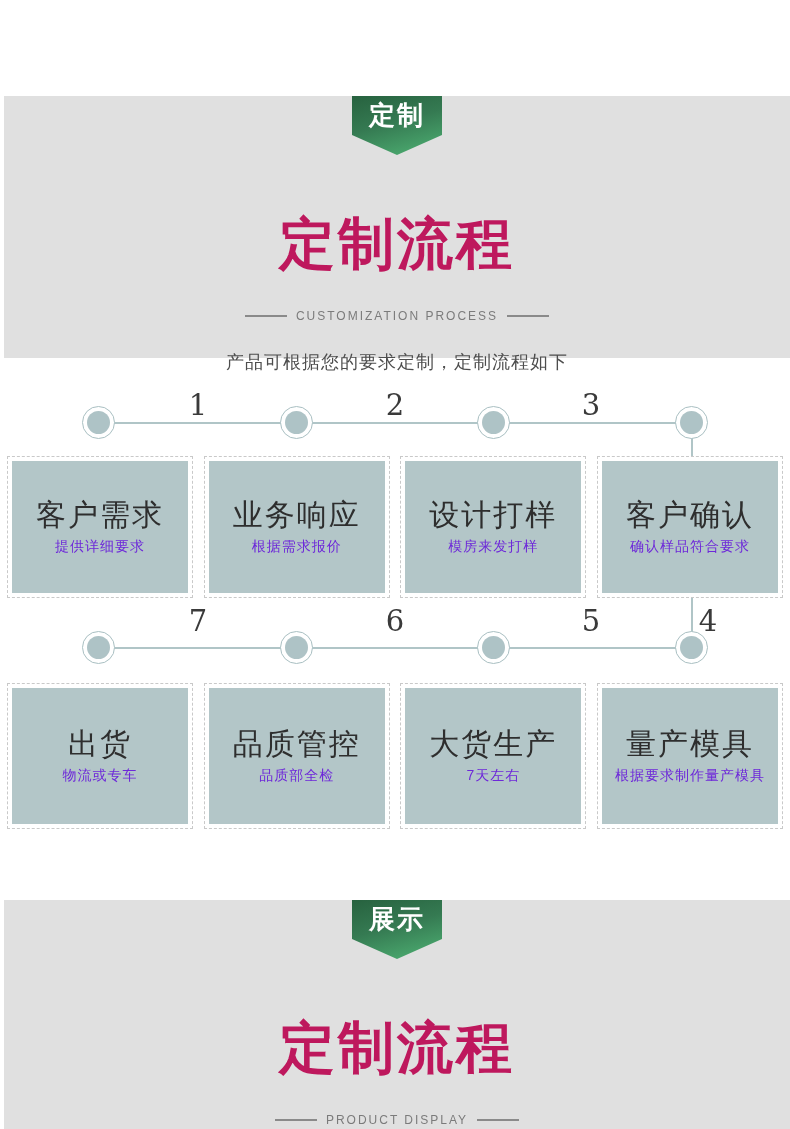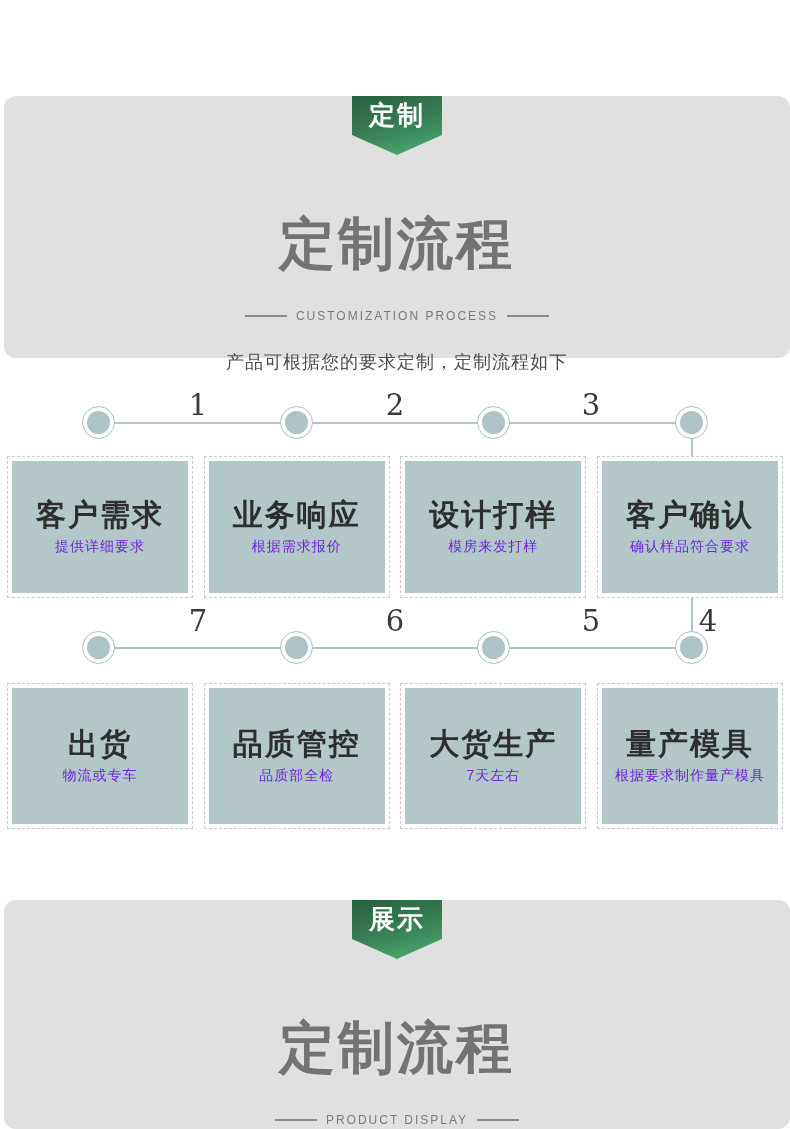--- a/index.html
+++ b/index.html
@@ -1,39 +1,39 @@
 <!DOCTYPE html>
 <html><head>
 <meta charset="utf-8">
 <style>
   html,body{margin:0;padding:0;}
   body{
     width:790px;height:1129px;position:relative;overflow:hidden;
     background:#ffffff;font-family:"Liberation Sans",sans-serif;
   }
-  .band{position:absolute;left:4px;right:0;background:#e0e0e0;border-radius:12px;}
+  .band{position:absolute;left:4px;right:0;background:#e0e0e0;}
   .band-custom{top:96px;height:262px;}
   .band-display{top:900px;height:229px;}
 
   
   .ribbon{
     position:absolute;top:0;left:50%;transform:translateX(-50%);
     width:90px;height:59px;
     background:linear-gradient(165deg,#27623f 0%,#357a52 45%,#4fb274 100%);
     clip-path:polygon(0 0,100% 0,100% 66%,50% 100%,0 66%);
     text-align:center;
   }
   .ribbon-label{
     display:block;line-height:39px;color:#ffffff;font-size:26px;
     font-weight:700;letter-spacing:2px;
   }
 
   .section-title{
     text-align:center;font-size:56px;line-height:56px;font-weight:900;
-    color:#737373;letter-spacing:3px;
+    color:#be185d;letter-spacing:3px;
   }
   .en-row{
     display:flex;align-items:center;justify-content:center;margin-top:5px;
   }
   .en-text{
     font-size:12px;color:#7b7b7b;letter-spacing:2px;white-space:nowrap;
   }
   .dash-line{width:42px;height:2px;background:#8a8a8a;margin:0 9px;}
   .band-custom{padding-top:0;}
   .pad-top{height:82px;}
@@ -70,21 +70,21 @@
   .step-box{
     box-sizing:border-box;width:186px;height:142px;background:#ffffff;
     border:1px dashed #c9c9c9;padding:4px;
   }
   .box-row.r2 .step-box{height:146px;}
   .step-inner{
     width:100%;height:100%;background:#b3c6c8;
     display:flex;flex-direction:column;align-items:center;justify-content:center;
   }
   .step-title{
-    font-size:30px;line-height:30px;font-weight:700;color:#2e2e2e;letter-spacing:2px;
+    font-size:30px;line-height:30px;font-weight:400;color:#2e2e2e;letter-spacing:2px;
   }
   .step-desc{
     margin-top:8px;font-size:14px;line-height:16px;color:#6d28d9;letter-spacing:1px;
   }
 </style>
 </head>
 <body>
 
 <section class="band band-custom">
   <div class="ribbon">

